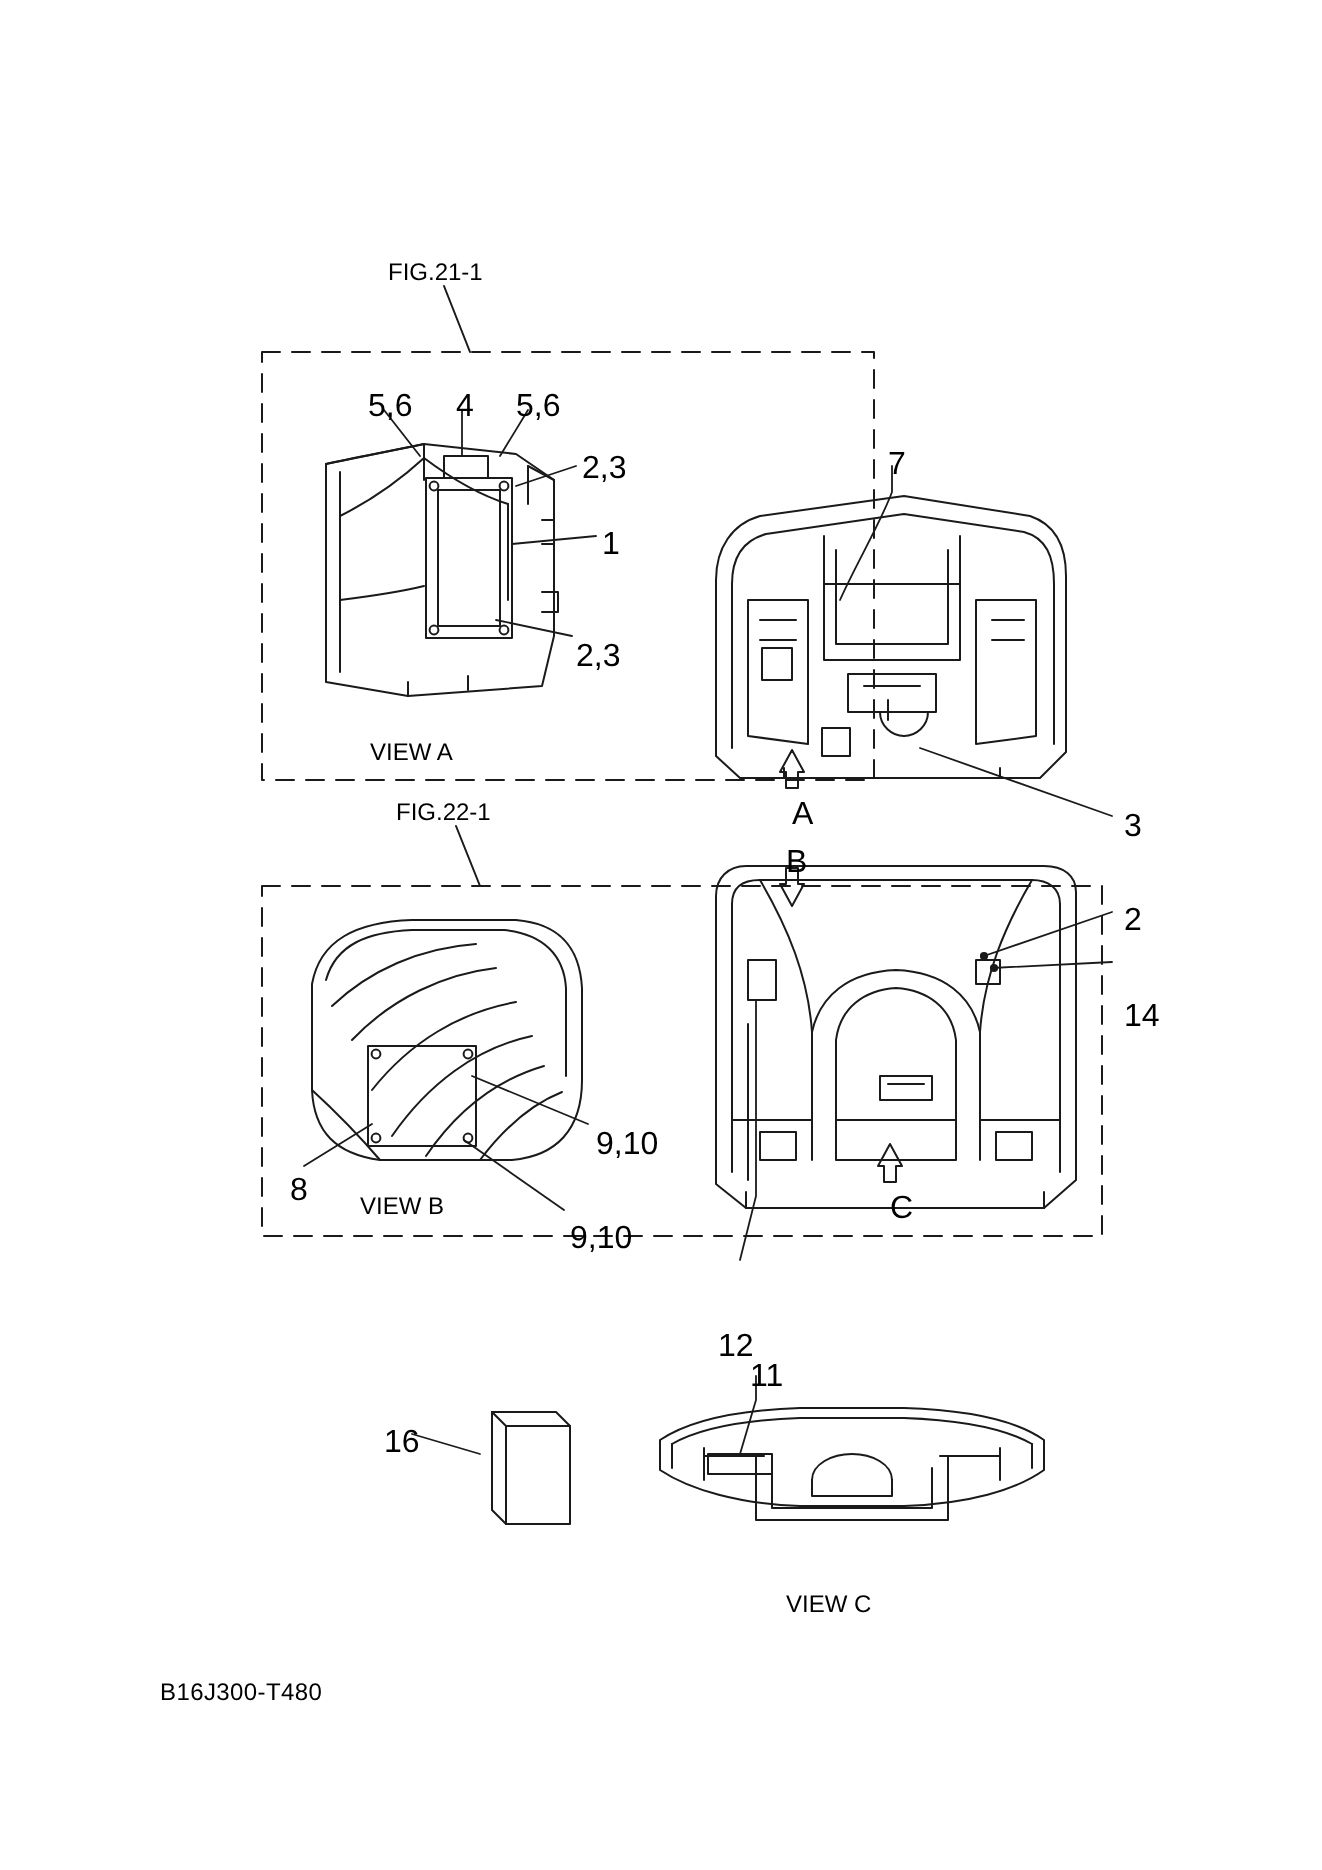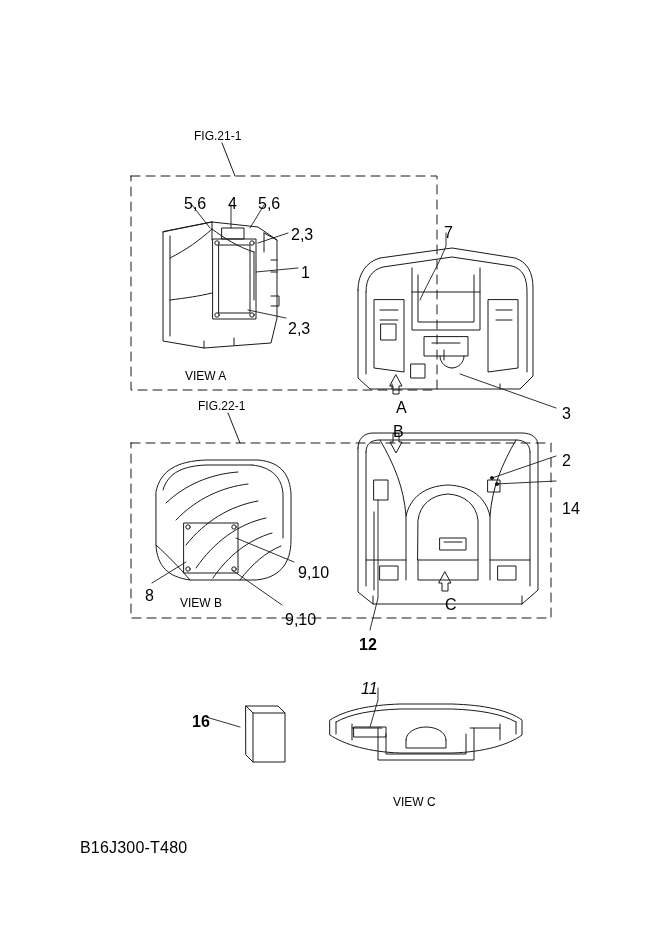--- a/index.html
+++ b/index.html
@@ -27,21 +27,21 @@
     font-family: "Liberation Sans", sans-serif;
     font-size: 16px;
     color: #000;
     white-space: nowrap;
     line-height: 1;
   }
   .lbl.big {
     font-size: 12px;
   }
   .lbl.code {
-    font-size: 16px;
+    font-size: 12px;
     letter-spacing: 0.2px;
   }
 </style>
 </head>
 <body>
 
 <svg id="diagram" viewBox="0 0 661 935" xmlns="http://www.w3.org/2000/svg">
 
   <g fill="none" stroke="#1a1a1a" stroke-width="1" stroke-linejoin="round" stroke-linecap="round">
 
@@ -232,17 +232,17 @@
 <div class="lbl" style="left:291px; top:227px;">2,3</div>
 <div class="lbl" style="left:301px; top:265px;">1</div>
 <div class="lbl" style="left:288px; top:321px;">2,3</div>
 <div class="lbl" style="left:444px; top:225px;">7</div>
 <div class="lbl" style="left:562px; top:406px;">3</div>
 <div class="lbl" style="left:562px; top:453px;">2</div>
 <div class="lbl" style="left:562px; top:478px;margin-top:23px;">14</div>
 <div class="lbl" style="left:145px; top:588px;">8</div>
 <div class="lbl" style="left:298px; top:565px;">9,10</div>
 <div class="lbl" style="left:285px; top:612px;">9,10</div>
-<div class="lbl" style="left:359px; top:637px;font-weight:bold;">12</div>
-<div class="lbl" style="left:361px; top:681px;font-style:italic;">11</div>
-<div class="lbl" style="left:192px; top:714px;font-weight:bold;">16</div>
+<div class="lbl" style="left:359px; top:666px;">12</div>
+<div class="lbl" style="left:375px; top:681px;">11</div>
+<div class="lbl" style="left:192px; top:714px;">16</div>
 
 <div class="lbl code" style="left:80px; top:840px;">B16J300-T480</div>
 
 </body></html>

